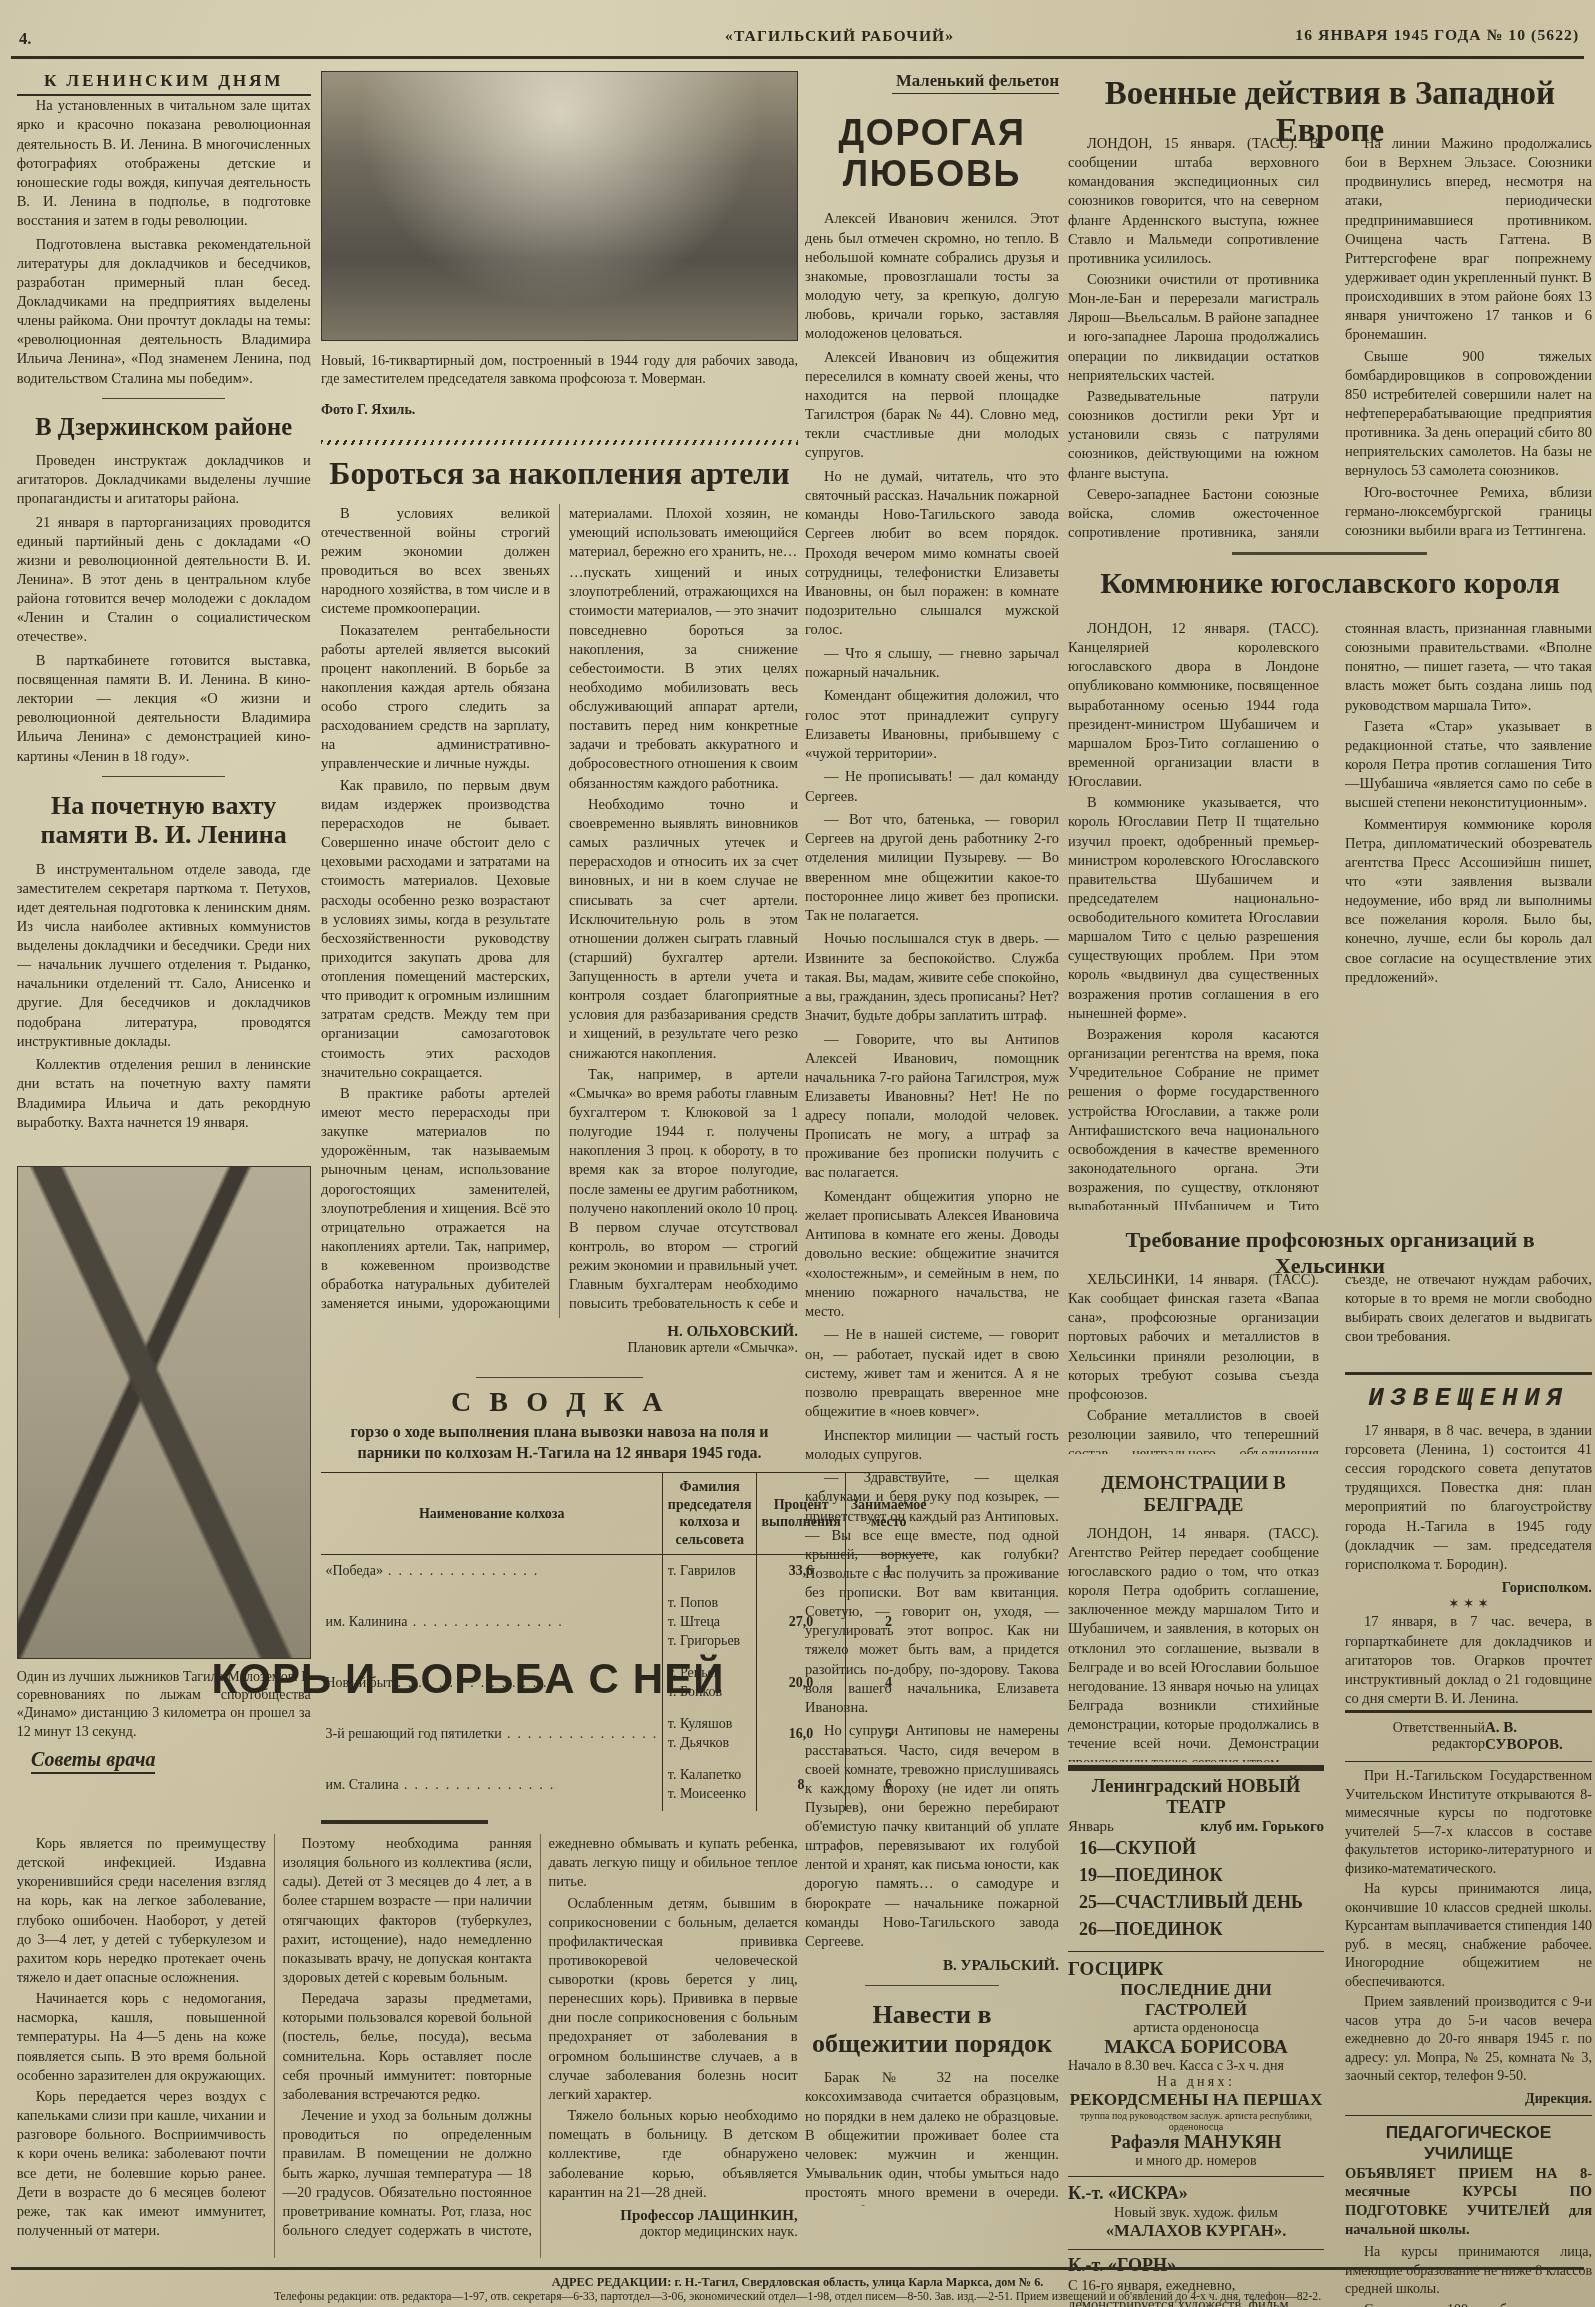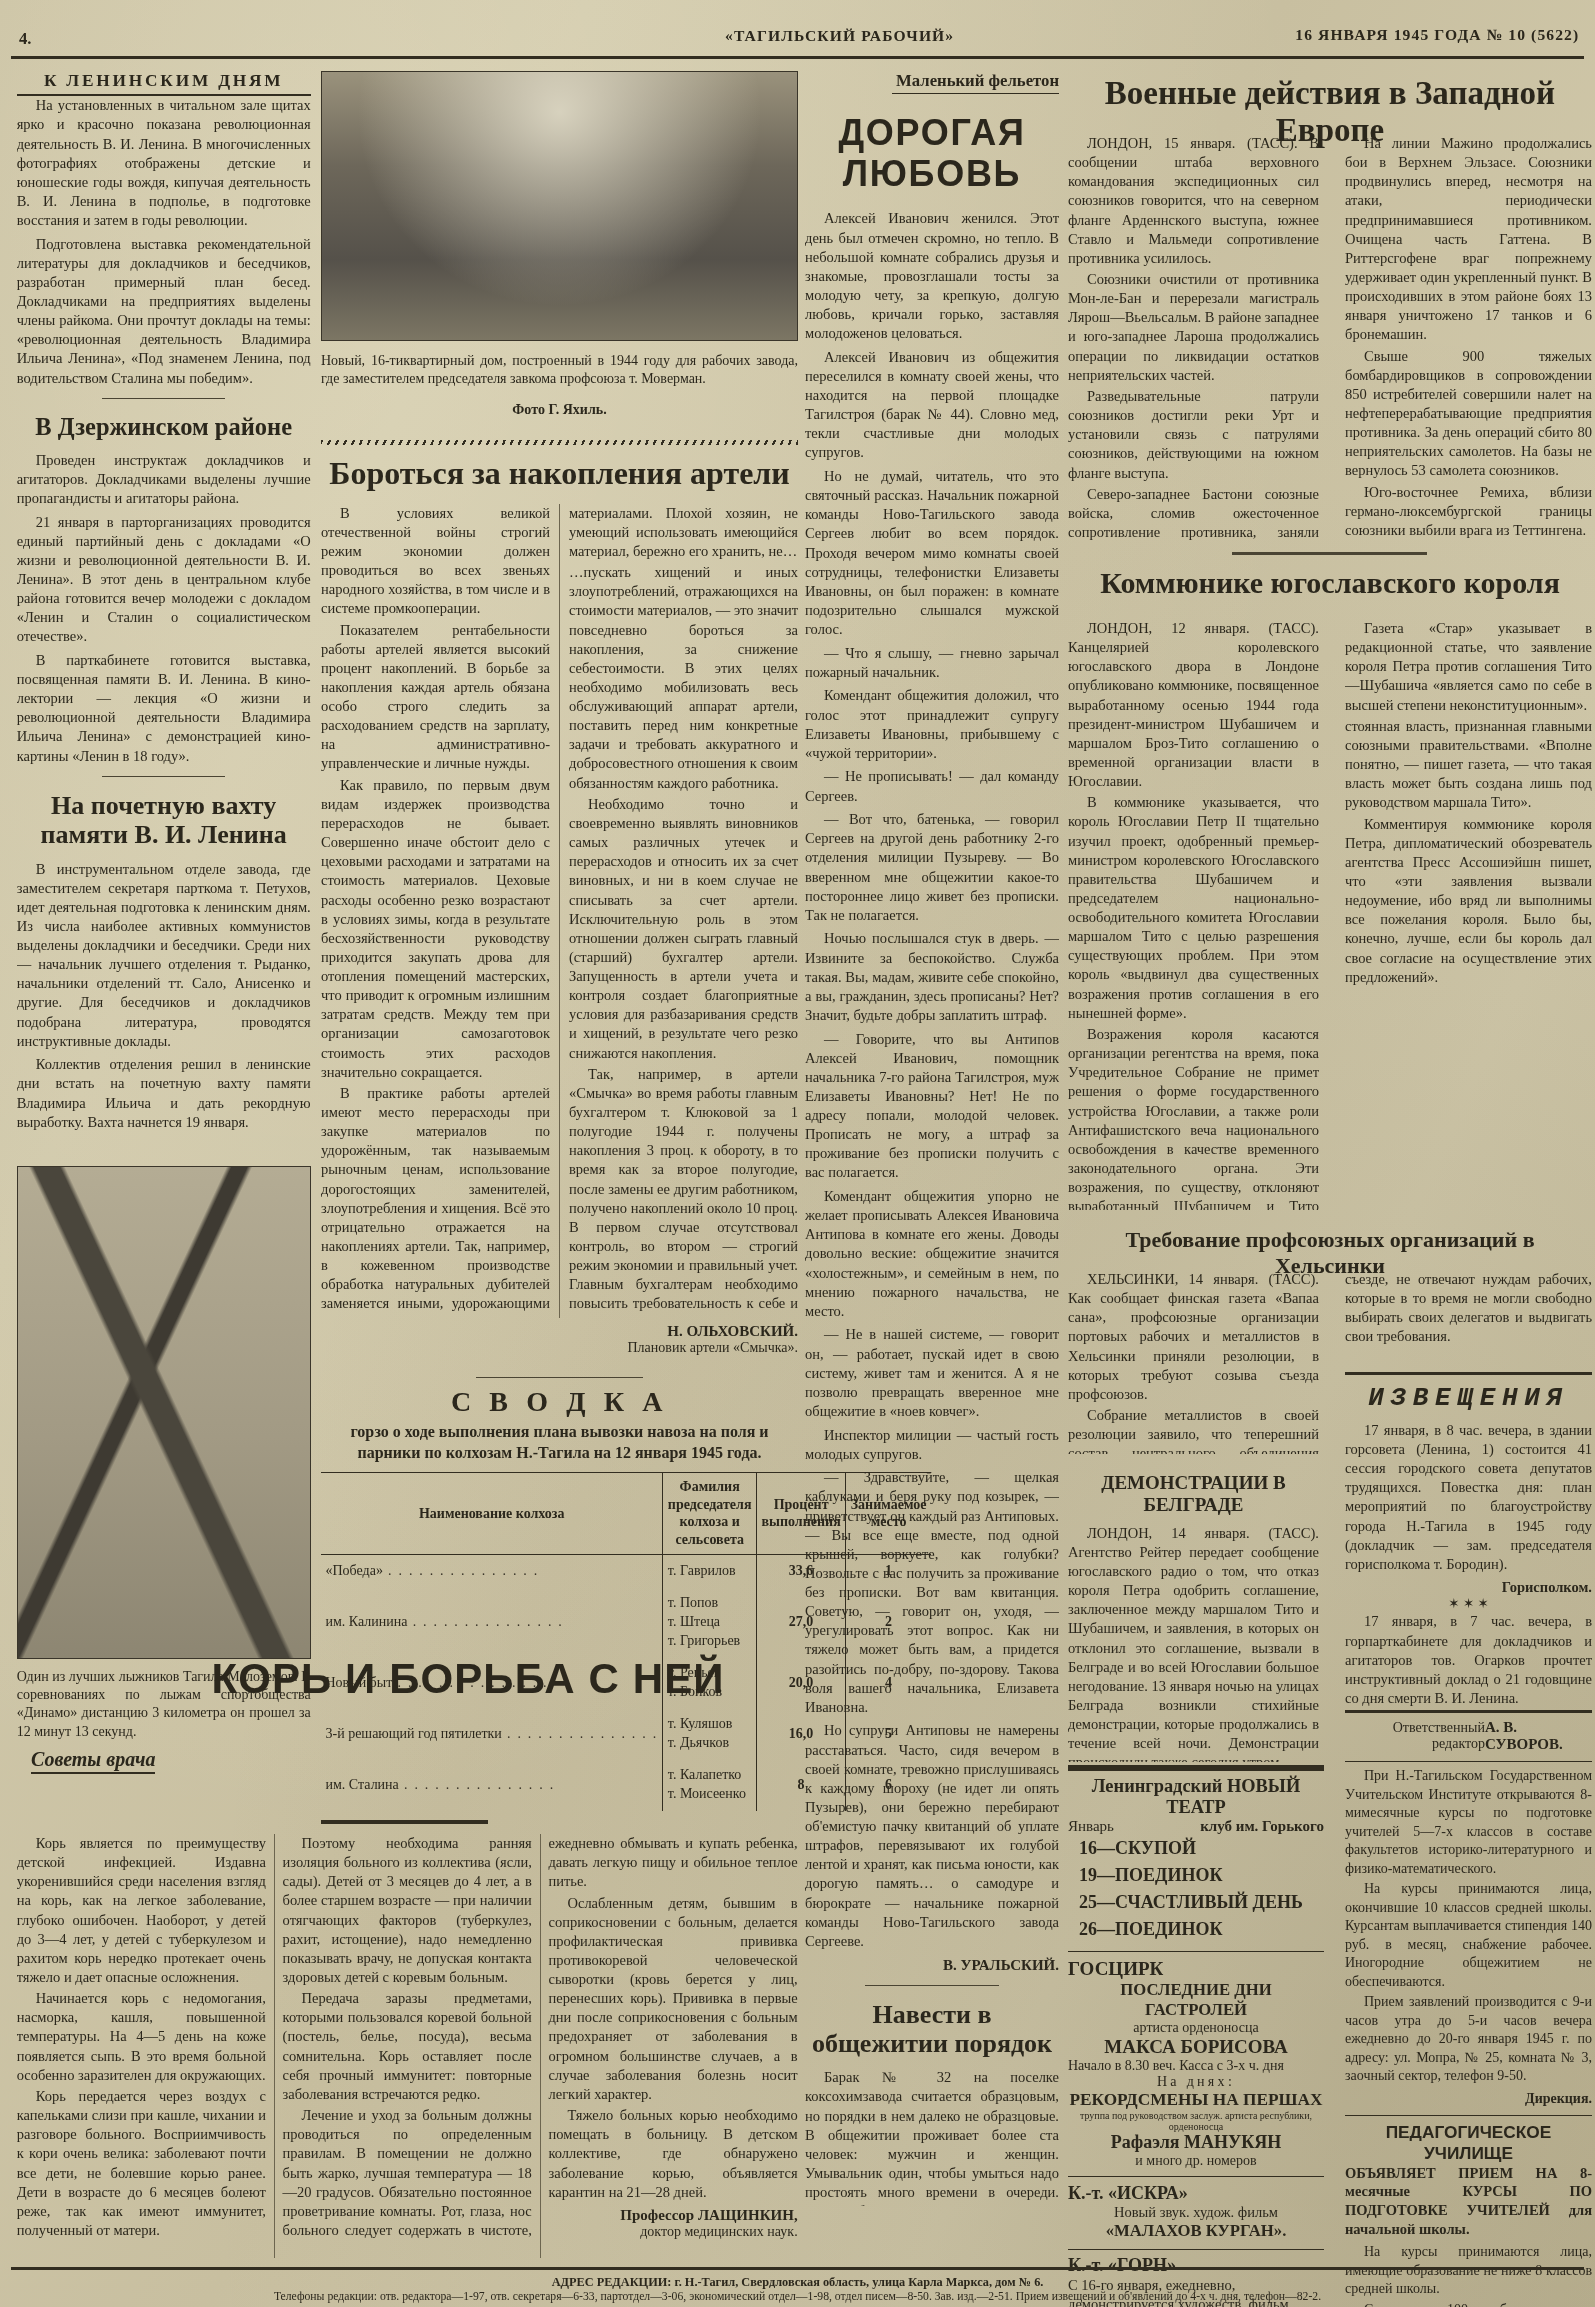--- a/index.html
+++ b/index.html
@@ -18,21 +18,21 @@
   .kicker{font-weight:bold;letter-spacing:2.8px;text-align:center;border-bottom:2.2px solid #322d20;
     padding-bottom:3.3px;font-size:17.3px;}
   .art-title{font-weight:bold;text-align:center;line-height:1.12;margin:14.5px 0 10px 0;}
   .sig{font-weight:bold;text-align:right;font-size:15px;margin-top:5.6px;}
   .sig-role{text-align:right;font-size:14px;}
   .photo{background:
       radial-gradient(ellipse at 50% 15%, rgba(235,230,210,.8), transparent 60%),
       linear-gradient(180deg,#9a927c 0%,#6d675a 35%,#55514a 70%,#7c7664 100%);
     border:1.1px solid #3a352a;}
   .cap{font-size:14px;line-height:1.3;text-align:justify;}
-  .credit{font-weight:bold;text-align:center;font-size:14px;margin-top:3.3px;}
+  .credit{font-weight:bold;text-align:left;font-size:14px;margin-top:3.3px;}
   .twocol{column-count:2;column-gap:19px;column-rule:0.6px solid #6c654f;}
   .threecol{column-count:3;column-gap:16.7px;column-rule:0.6px solid #6c654f;}
   .clip{overflow:hidden;}
   table.sv{border-collapse:collapse;width:100%;font-size:14px;}
   table.sv th{font-weight:bold;font-size:14px;line-height:1.25;padding:5.6px 4.5px;text-align:center;
     border-left:1.1px solid #322d20;border-top:1.7px solid #322d20;border-bottom:1.7px solid #322d20;}
   table.sv th:first-child{border-left:none;}
   table.sv td{padding:6.7px 4.5px;vertical-align:middle;border-left:1.1px solid #322d20;}
   table.sv td:first-child{border-left:none;}
   td.knm{white-space:nowrap;overflow:hidden;}
@@ -190,22 +190,22 @@
 
   <div class="abs thinrule" style="left:1232px;top:552px;width:195px;height:2.8px;"></div>
   <div class="abs center" style="left:1068px;top:566px;width:524px;font-size:30px;font-weight:bold;">Коммюнике югославского короля</div>
   <div class="abs clip tight" style="left:1068px;top:619px;width:251px;height:591px;">
     <p class="p">ЛОНДОН, 12 января. (ТАСС). Канцелярией королевского югославского двора в Лондоне опубликовано коммюнике, посвященное выработанному осенью 1944 года президент-министром Шубашичем и маршалом Броз-Тито соглашению о временной организации власти в Югославии.</p>
     <p class="p">В коммюнике указывается, что король Югославии Петр II тщательно изучил проект, одобренный премьер-министром королевского Югославского правительства Шубашичем и председателем национально-освободительного комитета Югославии маршалом Тито с целью разрешения существующих проблем. При этом король «выдвинул два существенных возражения против соглашения в его нынешней форме».</p>
     <p class="p">Возражения короля касаются организации регентства на время, пока Учредительное Собрание не примет решения о форме государственного устройства Югославии, а также роли Антифашистского веча национального освобождения в качестве временного законодательного органа. Эти возражения, по существу, отклоняют выработанный Шубашичем и Тито проект соглашения.</p>
 
   </div>
   <div class="abs clip tight" style="left:1345px;top:619px;width:247px;height:591px;">
+    <p class="p noindent">стоянная власть, признанная главными союзными правительствами. «Вполне понятно, — пишет газета, — что такая власть может быть создана лишь под руководством маршала Тито».</p>
     <p class="p">Газета «Стар» указывает в редакционной статье, что заявление короля Петра против соглашения Тито—Шубашича «является само по себе в высшей степени неконституционным».</p>
-    <p class="p noindent">стоянная власть, признанная главными союзными правительствами. «Вполне понятно, — пишет газета, — что такая власть может быть создана лишь под руководством маршала Тито».</p>
     <p class="p">Комментируя коммюнике короля Петра, дипломатический обозреватель агентства Пресс Ассошиэйшн пишет, что «эти заявления вызвали недоумение, ибо вряд ли выполнимы все пожелания короля. Было бы, конечно, лучше, если бы король дал свое согласие на осуществление этих предложений».</p>
   </div>
 
   <div class="abs center" style="left:1068px;top:1227px;width:524px;font-size:22px;font-weight:bold;">Требование профсоюзных организаций в Хельсинки</div>
   <div class="abs clip tight" style="left:1068px;top:1270px;width:251px;height:184px;">
     <p class="p">ХЕЛЬСИНКИ, 14 января. (ТАСС). Как сообщает финская газета «Вапаа сана», профсоюзные организации портовых рабочих и металлистов в Хельсинки приняли резолюции, в которых требуют созыва съезда профсоюзов.</p>
     <p class="p">Собрание металлистов в своей резолюции заявило, что теперешний состав центрального объединения профсоюзов был избран в условиях войны и не отвечает настроениям рабочих. Собрание портовых рабочих считает, что решения, принятые на предыдущем</p>
   </div>
   <div class="abs clip tight" style="left:1345px;top:1270px;width:247px;height:89px;">
     <p class="p noindent">съезде, не отвечают нуждам рабочих, которые в то время не могли свободно выбирать своих делегатов и выдвигать свои требования.</p>

